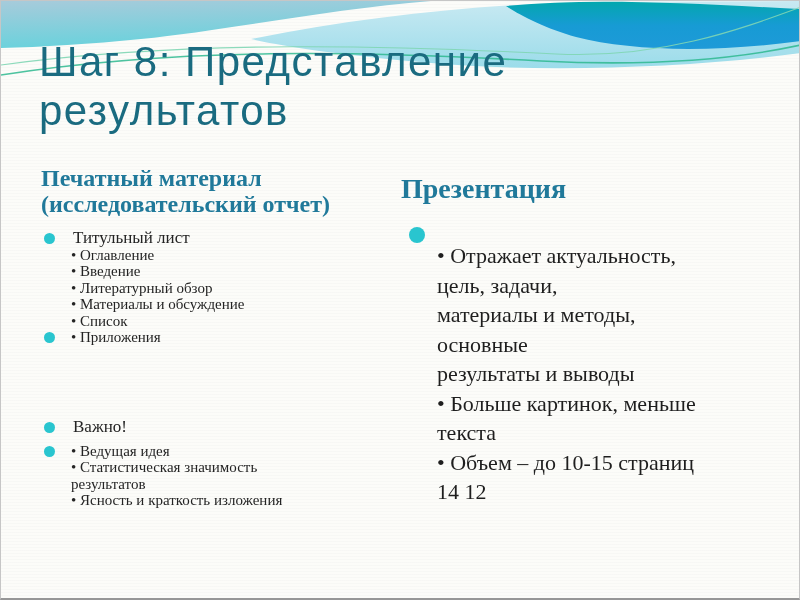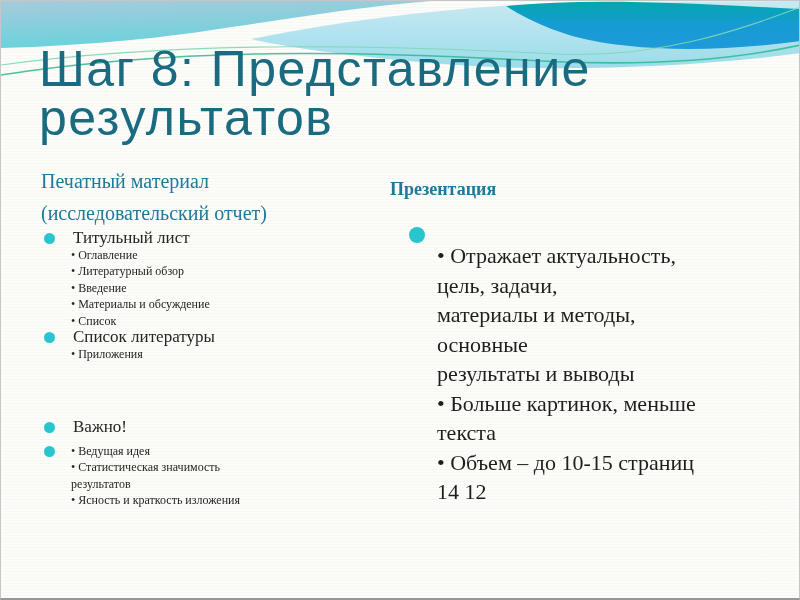--- a/index.html
+++ b/index.html
@@ -20,69 +20,69 @@
     font-family: "Liberation Serif", serif;
     color: #242424;
   }
   .wave-svg {
     position: absolute; top: 0; left: 0;
     width: 800px; height: 100px;
     display: block;
   }
   .title {
     position: absolute;
-    left: 38px; top: 44px;
+    left: 38px; top: 36px;
     width: 568px;
     font-family: "Liberation Sans", sans-serif;
-    font-size: 50px;
+    font-size: 42px;
     line-height: 49px;
     letter-spacing: 1.5px;
     color: #1a6b80;
     z-index: 2;
   }
   .left-heading {
     position: absolute;
     left: 40px; top: 164px;
     width: 300px;
-    font-size: 20px;
-    line-height: 32px;
-    font-weight: normal;
+    font-size: 24px;
+    line-height: 26px;
+    font-weight: bold;
     color: #20799a;
   }
   .list {
     position: absolute;
     left: 40px; top: 229px;
     width: 345px;
     font-size: 16px;
     line-height: 16.5px;
   }
   .li { position: relative; }
   .li.main { padding-left: 32px; font-size: 17px; }
-  .li.sub  { padding-left: 30px; font-size: 12px; }
+  .li.sub  { padding-left: 30px; font-size: 15px; }
   .disc {
     position: absolute;
     left: 3px; top: 3px;
     width: 11px; height: 11px;
     border-radius: 50%;
     background: #29c5cf;
   }
   .important {
     position: absolute;
     left: 40px; top: 418px;
     width: 335px;
     font-size: 16px;
     line-height: 16.5px;
   }
   .important .li + .li { margin-top: 7px; }
   .multiline { white-space: pre-line; margin-top: 40px; }
   .right-heading {
     position: absolute;
-    left: 389px; top: 173px;
+    left: 400px; top: 173px;
     width: 350px;
-    font-size: 18px;
+    font-size: 28px;
     line-height: 30px;
     font-weight: bold;
     color: #20799a;
   }
   .right-disc {
     position: absolute;
     left: 408px; top: 226px;
     width: 16px; height: 16px;
     border-radius: 50%;
     background: #29c5cf;
@@ -131,34 +131,33 @@
 
   <div class="list">
     <div class="li main">
       <span class="disc"></span>
       <span>Титульный лист</span>
     </div>
     <div class="li sub">
       <span>• Оглавление</span>
     </div>
     <div class="li sub">
-      <span>• Литературный обзор</span>
+      <span>• Введение</span>
     </div>
     <div class="li sub">
-      <span>• Введение</span>
+      <span>• Литературный обзор</span>
     </div>
     <div class="li sub">
       <span>• Материалы и обсуждение</span>
     </div>
     <div class="li sub">
       <span>• Список</span>
     </div>
     <div class="li main">
       <span class="disc"></span>
-      <span>Список литературы</span>
     </div>
     <div class="li sub">
       <span>• Приложения</span>
     </div>
   </div>
 
   <div class="important">
     <div class="li main">
       <span class="disc"></span>
       <span>Важно!</span>

